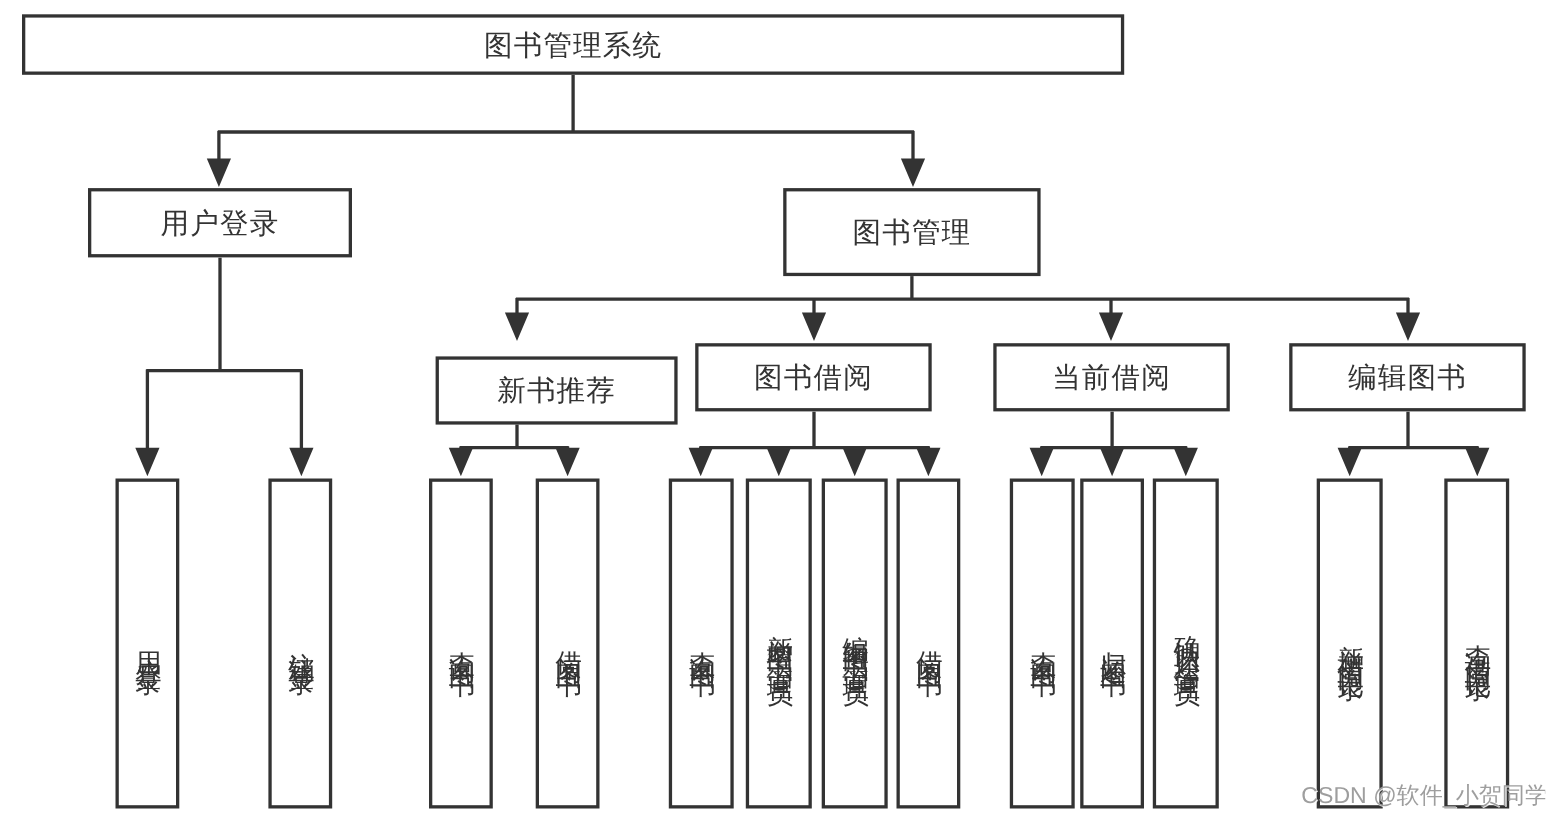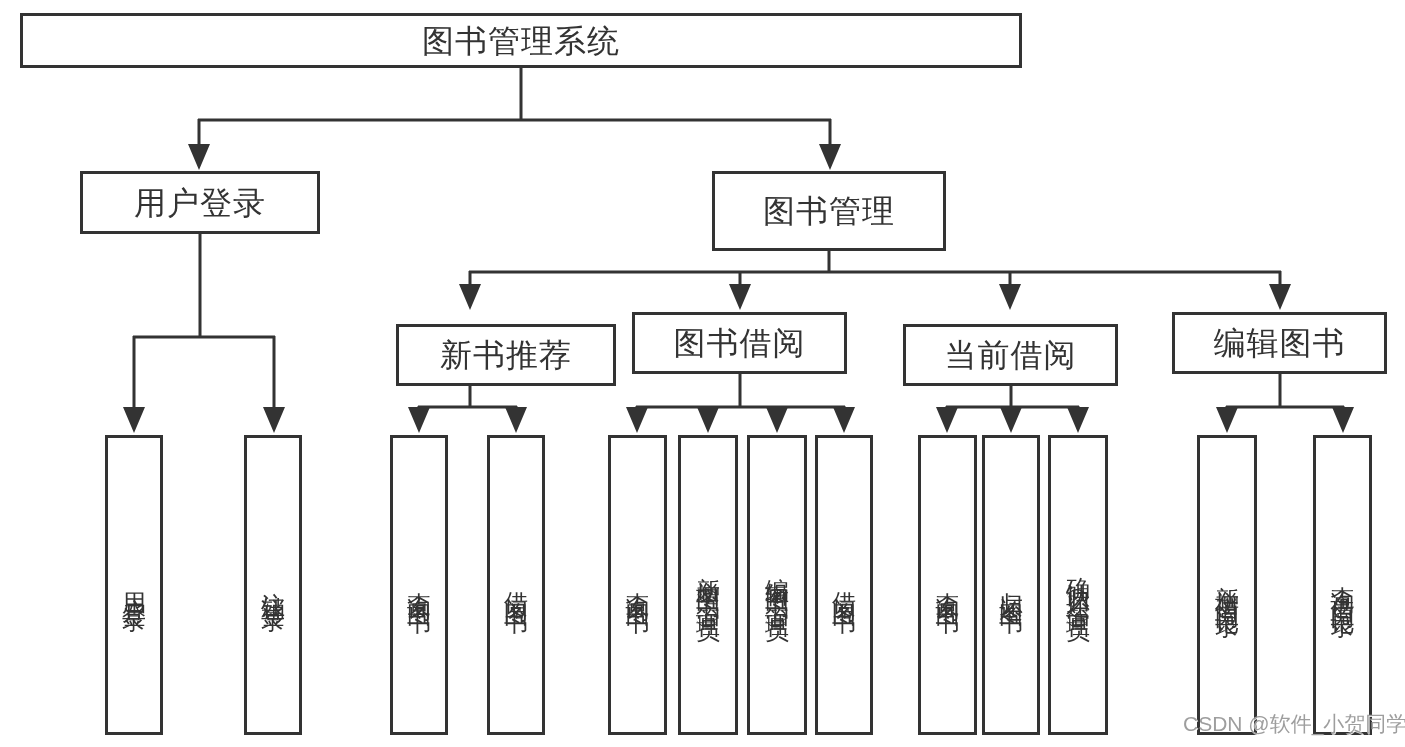--- a/index.html
+++ b/index.html
@@ -28,42 +28,42 @@
     position: absolute;
     box-sizing: border-box;
     border: 3px solid #333333;
     background: #ffffff;
     display: flex;
     align-items: center;
     justify-content: center;
     color: #333333;
   }
   .hlabel {
-    font-size: 32px;
+    font-size: 26px;
     line-height: 1;
     white-space: nowrap;
     letter-spacing: 1px;
   }
   .vbox .vlabel {
     writing-mode: vertical-rl;
     text-orientation: mixed;
     font-size: 24px;
     line-height: 1;
     letter-spacing: 6px;
     white-space: nowrap;
   }
   
   .n-root   { left: 20px;   top: 13px;  width: 1002px; height: 55px; }
   
   .n-ulogin { left: 80px;   top: 171px; width: 240px;  height: 63px; }
   .n-bmgmt  { left: 712px;  top: 171px; width: 234px;  height: 80px; }
   
   .n-newb   { left: 360px;  top: 324px; width: 220px;  height: 62px; margin-left: 36px; }
   .n-bborw  { left: 632px;  top: 312px; width: 215px;  height: 62px; }
-  .n-cborw  { left: 903px;  top: 324px; width: 215px;  height: 62px; }
+  .n-cborw  { left: 903px;  top: 312px; width: 215px;  height: 62px; }
   .n-brec   { left: 1172px; top: 312px; width: 215px;  height: 62px; }
   
   .leaf { top: 435px; height: 300px; }
   .l-ul1 { left: 105px;  width: 58px; }
   .l-ul2 { left: 244px;  width: 58px; }
   .l-nb1 { left: 390px;  width: 58px; }
   .l-nb2 { left: 487px;  width: 58px; }
   .l-bb1 { left: 608px;  width: 59px; }
   .l-bb2 { left: 678px;  width: 60px; }
   .l-bb3 { left: 747px;  width: 60px; }

